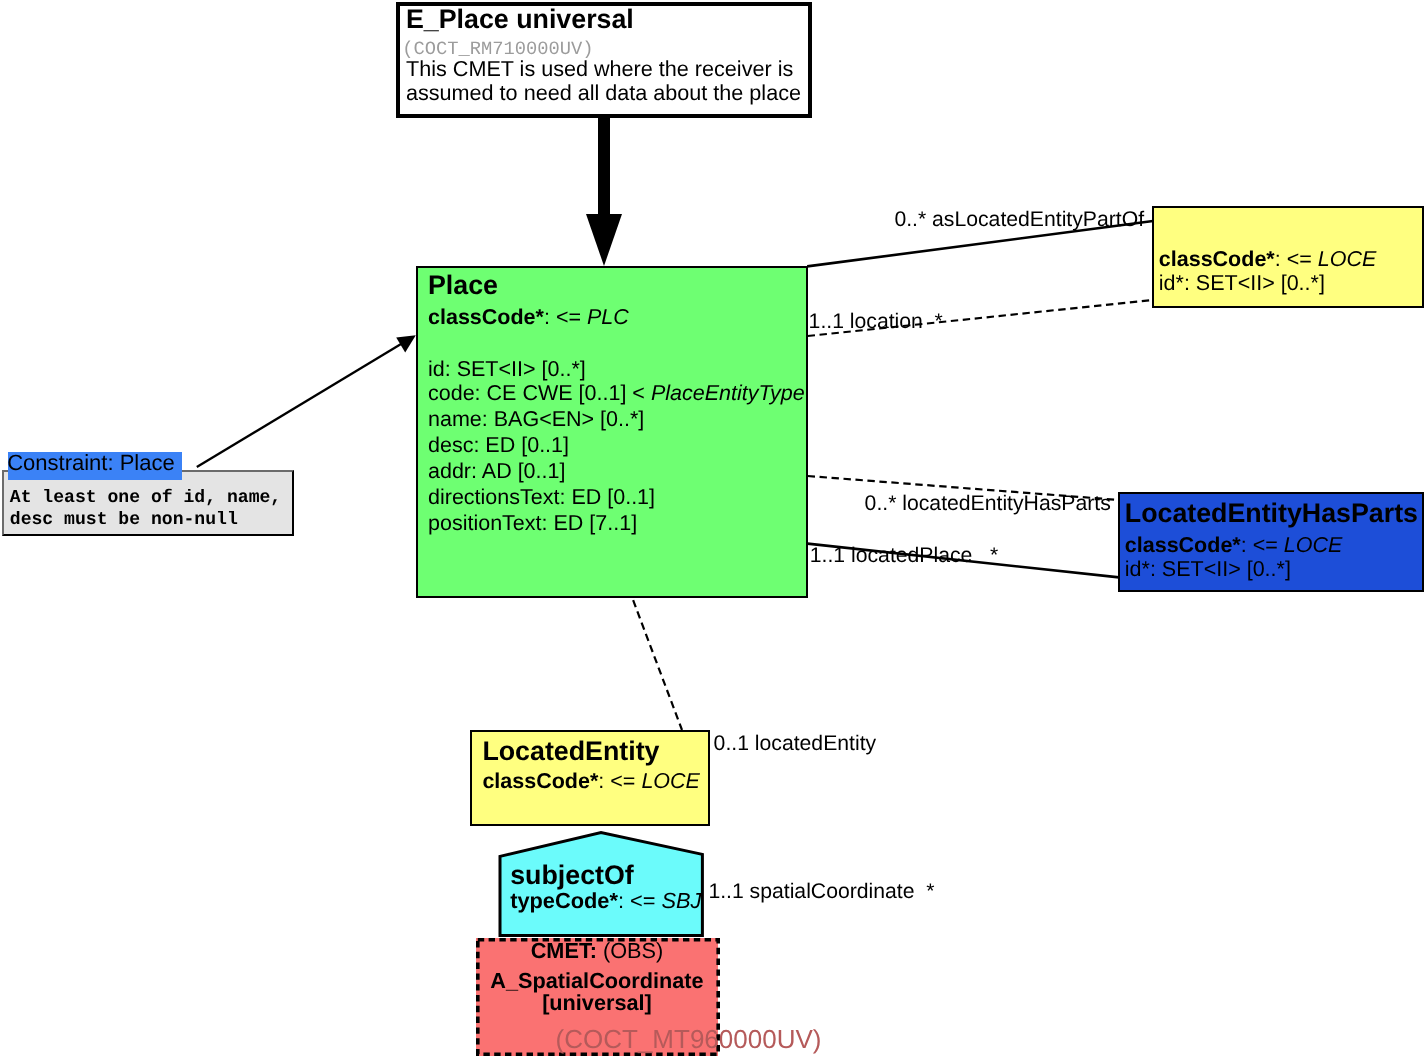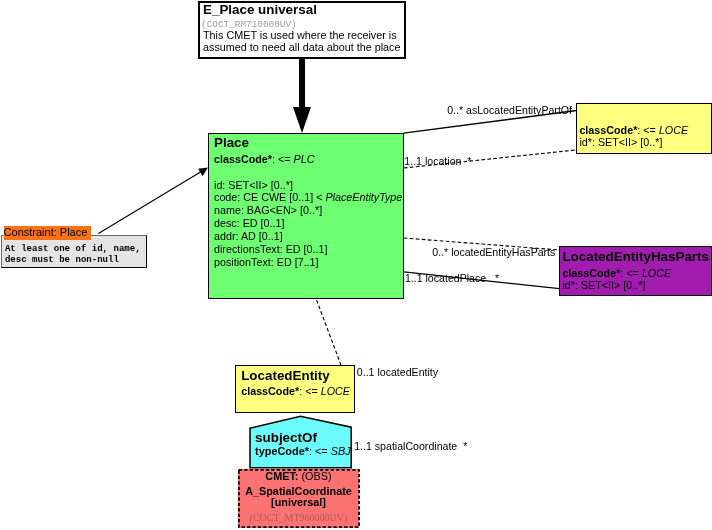--- a/index.html
+++ b/index.html
@@ -28,21 +28,21 @@
   .cls .attr{position:absolute;white-space:nowrap;font-size:10.75px;}
 
   .place{left:208px;top:133px;width:196px;height:166px;background:#6eff72;}
   .place .name{left:5px;top:1.3px;}
   .place .attr{left:5px;}
 
   .lepo{left:576px;top:103px;width:136px;height:51px;background:#ffff80;}
   .lepo .name{left:2.4px;top:1.6px;}
   .lepo .attr{left:2.4px;}
 
-  .lehp{left:559px;top:246px;width:153px;height:50px;background:#a21caf;}
+  .lehp{left:559px;top:246px;width:153px;height:50px;background:#1d4ed8;}
   .lehp .name{left:2.4px;top:1.6px;}
   .lehp .attr{left:2.4px;}
 
   .le{left:235px;top:365px;width:120px;height:48px;background:#ffff80;text-align:center;}
   .le .name{left:5.2px;top:1.7px;}
   .le .attr{left:5.2px;}
 
   
   .subj{position:absolute;left:248px;top:414px;width:106px;height:46px;z-index:4;}
   .subj > svg{position:absolute;left:0;top:0;}
@@ -50,29 +50,29 @@
   .subj .attr{position:absolute;left:7.1px;top:30.9px;font-size:10.9px;white-space:nowrap;}
 
   
   .cmetref{left:237.8px;top:469.3px;width:121.4px;height:58.3px;background:#fa7272;
            text-align:center;}
   .cmetref > svg.brd{position:absolute;left:0;top:0;}
   .cmetref div{position:absolute;left:0;width:100%;white-space:nowrap;}
   .cmetref .r1{top:1.1px;font-size:10.85px;font-weight:normal;}
   .cmetref .r2{top:15.4px;font-size:10.85px;font-weight:bold;}
   .cmetref .r3{top:26.8px;font-size:10.85px;font-weight:bold;}
-  .cmetref .r4{top:43px;font-family:Liberation Serif, serif;font-size:10px;color:#b55a5a;}
+  .cmetref .r4{top:43px;font-family:Liberation Sans, sans-serif;font-size:13px;color:#b55a5a;padding-left:40px;}
 
   
   .constraint{left:0.8px;top:234.7px;width:146px;height:33.4px;background:#e4e4e4;
               border-top:1.4px solid #6b6b6b;border-left:1.4px solid #6b6b6b;
               border-right:1.5px solid #000;border-bottom:1.5px solid #000;}
   .constraint .c1{position:absolute;left:3.1px;top:7.2px;font-family:"Liberation Mono",monospace;font-size:9.05px;font-weight:bold;white-space:pre;}
   .constraint .c2{position:absolute;left:3.1px;top:18px;font-family:"Liberation Mono",monospace;font-size:9.05px;font-weight:bold;white-space:pre;}
-  .constraint-label{position:absolute;left:3.6px;top:225.9px;background:#f97316;padding:0 4px 2px 0;
+  .constraint-label{position:absolute;left:3.6px;top:225.9px;background:#3b82f6;padding:0 4px 2px 0;
                     font-size:11px;color:#000;z-index:5;white-space:nowrap;}
 
   .lbl{position:absolute;font-size:10.6px;color:#000;white-space:pre;}
 </style>
 </head>
 <body>
 
 <div id="stage">
 
 <svg class="wires" width="712" height="530">

